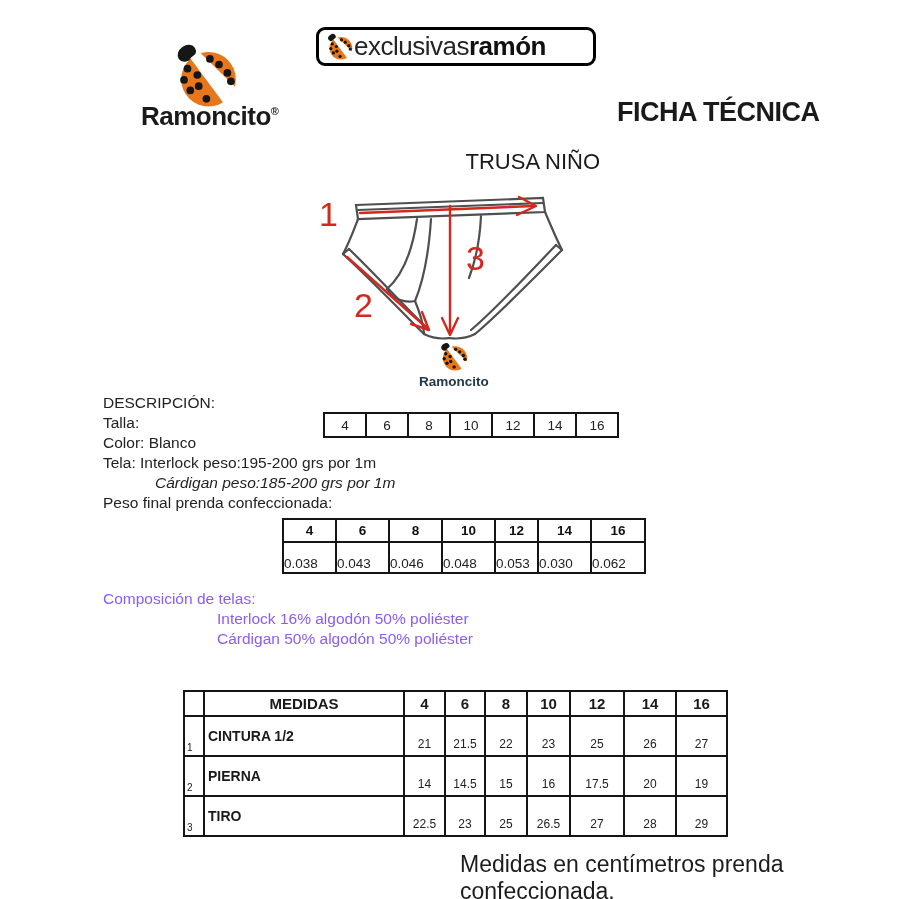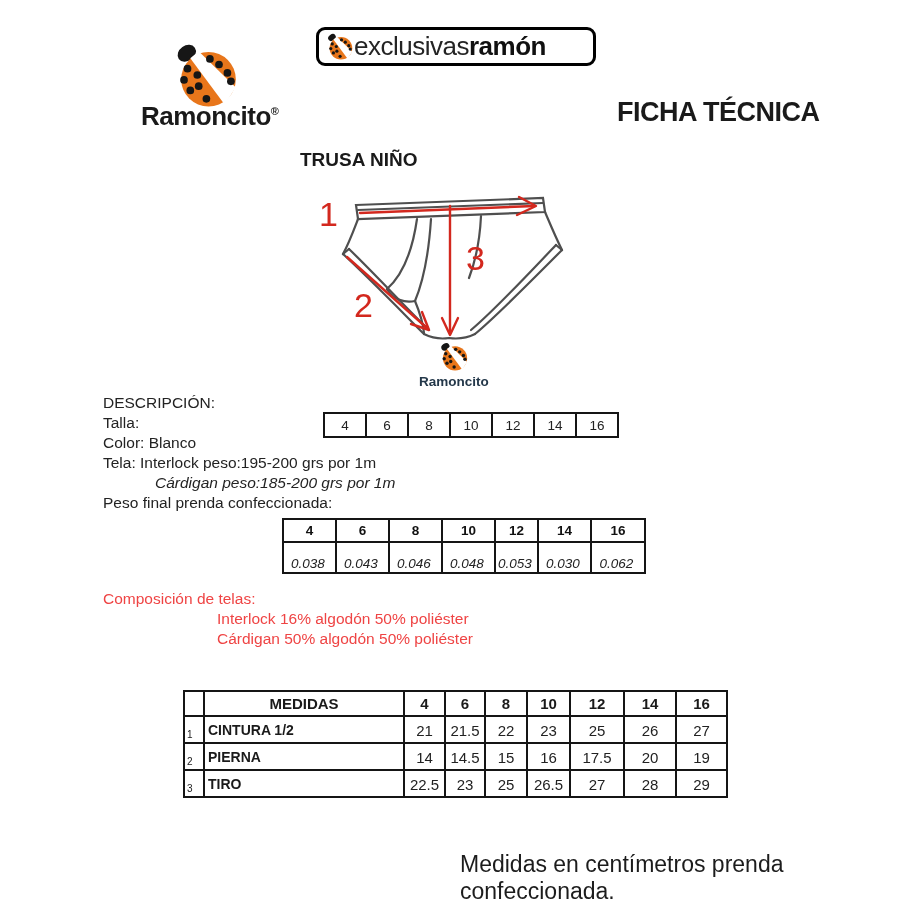--- a/index.html
+++ b/index.html
@@ -12,50 +12,50 @@
   .brand-name sup{font-size:11px;font-weight:700;}
 
   
   .logo-box{position:absolute;left:316px;top:27px;width:268px;height:33px;border:3px solid #000;
             border-radius:9px;display:flex;align-items:center;gap:0;padding-left:6px;background:#fff;}
   .logo-box svg{width:29px;height:29px;flex:0 0 auto;}
   .logo-box .t1{font-size:26px;font-weight:400;color:#242424;letter-spacing:-0.5px;}
   .logo-box .t2{font-size:26px;font-weight:700;color:#101010;letter-spacing:-0.5px;}
 
   .ficha-title{position:absolute;left:617px;top:97px;font-size:27px;font-weight:700;letter-spacing:-0.5px;}
-  .product-title{position:absolute;left:300px;top:149px;width:300px;text-align:left;
-                 font-size:19px;font-weight:700;}
+  .product-title{position:absolute;left:300px;top:149px;width:300px;text-align:right;
+                 font-size:22px;font-weight:400;}
 
   .diagram{position:absolute;left:310px;top:183px;}
 
   
   .desc{position:absolute;left:103px;top:393px;font-size:15.5px;line-height:20px;color:#232323;}
   .desc .indent1{margin-left:52px;font-style:italic;}
 
   table{border-collapse:collapse;background:#fff;}
   td,th{border:2px solid #151515;font-family:"Liberation Sans",sans-serif;}
 
   .talla-table{position:absolute;left:323px;top:412px;}
   .talla-table td{width:38px;height:20px;text-align:center;font-size:13.5px;font-weight:400;color:#222;}
 
   .peso-table{position:absolute;left:282px;top:518px;table-layout:fixed;}
   .peso-table th{height:19px;font-size:13.5px;font-weight:700;text-align:center;color:#111;}
-  .peso-table td{height:28px;font-size:13.5px;text-align:center;vertical-align:bottom;
-                 padding:0 3px 1px 0;color:#222;font-style:italic;}
-
-  .comp{position:absolute;left:103px;top:589px;font-size:15.5px;line-height:20px;color:#ef4444;}
+  .peso-table td{height:28px;font-size:13.5px;text-align:left;vertical-align:bottom;
+                 padding:0 3px 1px 0;color:#222;}
+
+  .comp{position:absolute;left:103px;top:589px;font-size:15.5px;line-height:20px;color:#8b5cf6;}
   .comp .line{margin-left:114px;}
 
   .medidas-table{position:absolute;left:183px;top:690px;table-layout:fixed;}
   .medidas-table th,.medidas-table td{height:21px;}
   .medidas-table .size-h{font-size:15px;font-weight:700;text-align:center;}
   .medidas-table .title-h{font-size:15px;font-weight:700;text-align:center;margin-left:20px;}
   .medidas-table .num-cell{font-size:10px;font-weight:400;text-align:left;vertical-align:bottom;padding:0 0 2px 2px;}
   .medidas-table .label-cell{font-size:14px;font-weight:700;text-align:left;padding-left:3px;vertical-align:middle;}
-  .medidas-table .val-cell{font-size:15px;text-align:center;vertical-align:middle;padding-top:3px;color:#222;}
+  .medidas-table .val-cell{font-size:12px;text-align:center;vertical-align:middle;padding-top:16px;color:#222;}
 
   .footer-note{position:absolute;left:460px;top:851px;font-size:23px;color:#1c1c1c;}
 </style>
 </head>
 <body>
 
 <svg width="0" height="0" style="position:absolute" aria-hidden="true">
   <defs>
     <g id="ladybug-def">
       <ellipse cx="24" cy="19" rx="14" ry="11" fill="#161616" transform="rotate(-35 24 19)"></ellipse>

